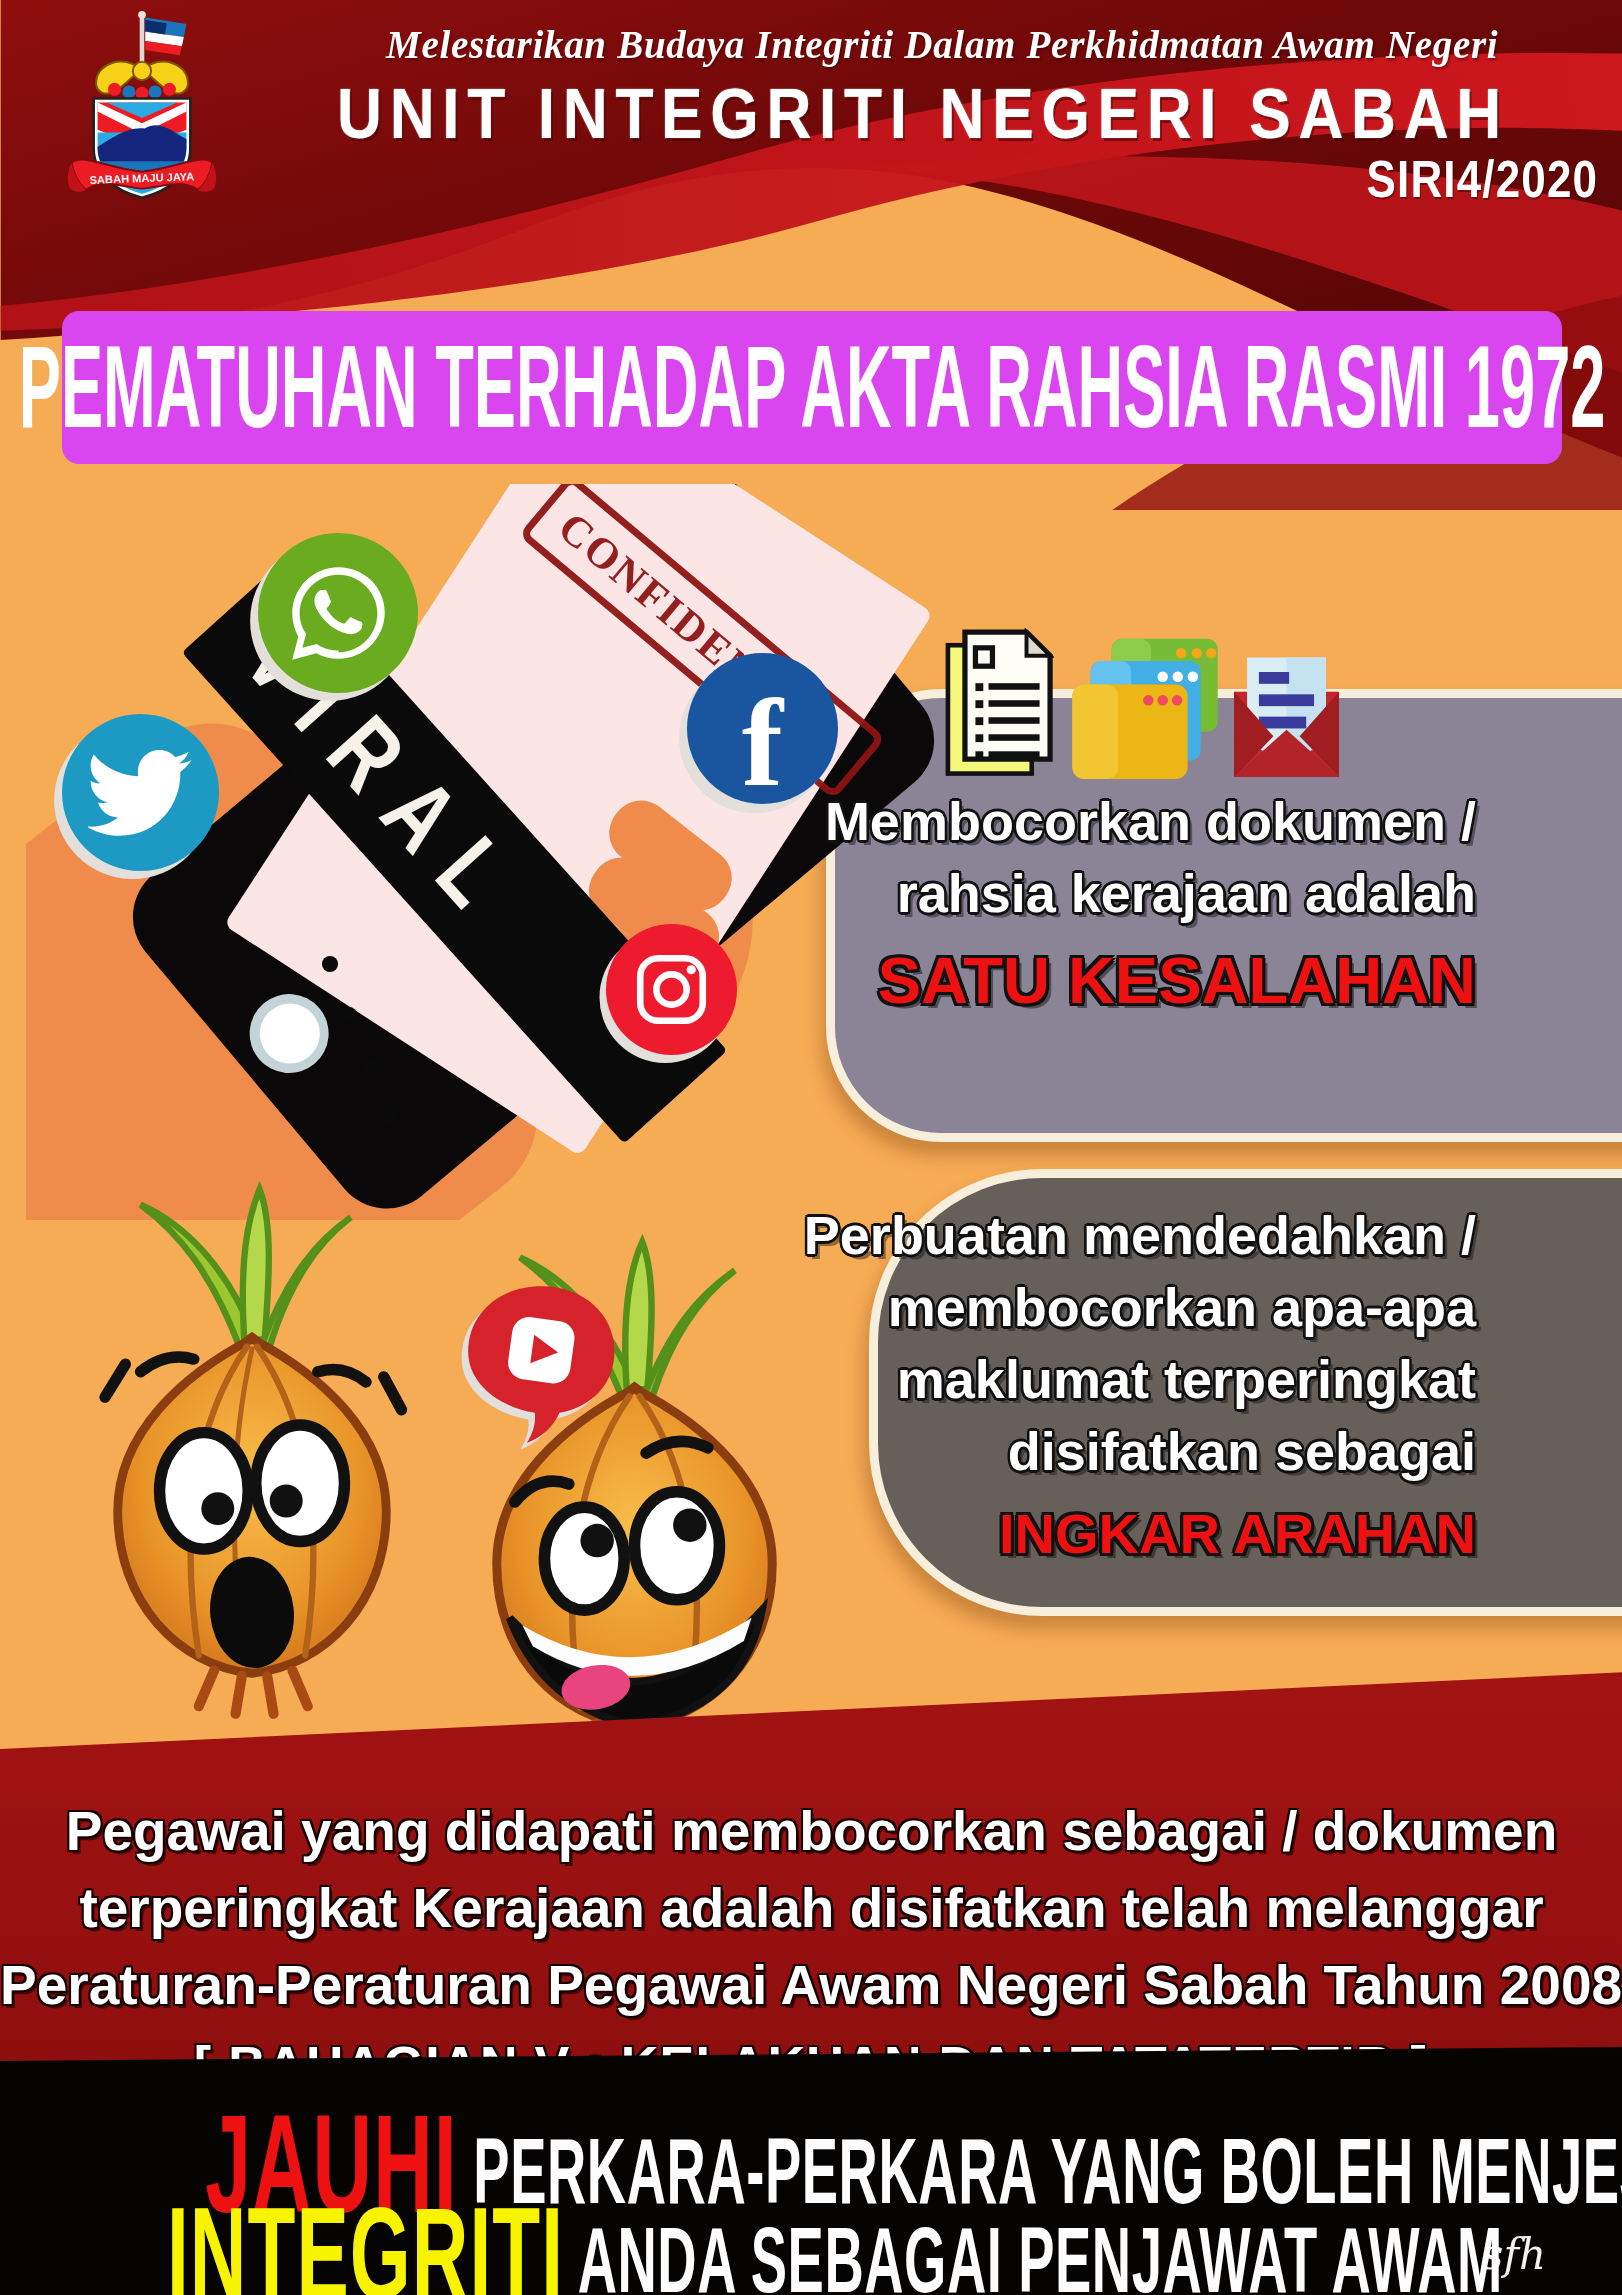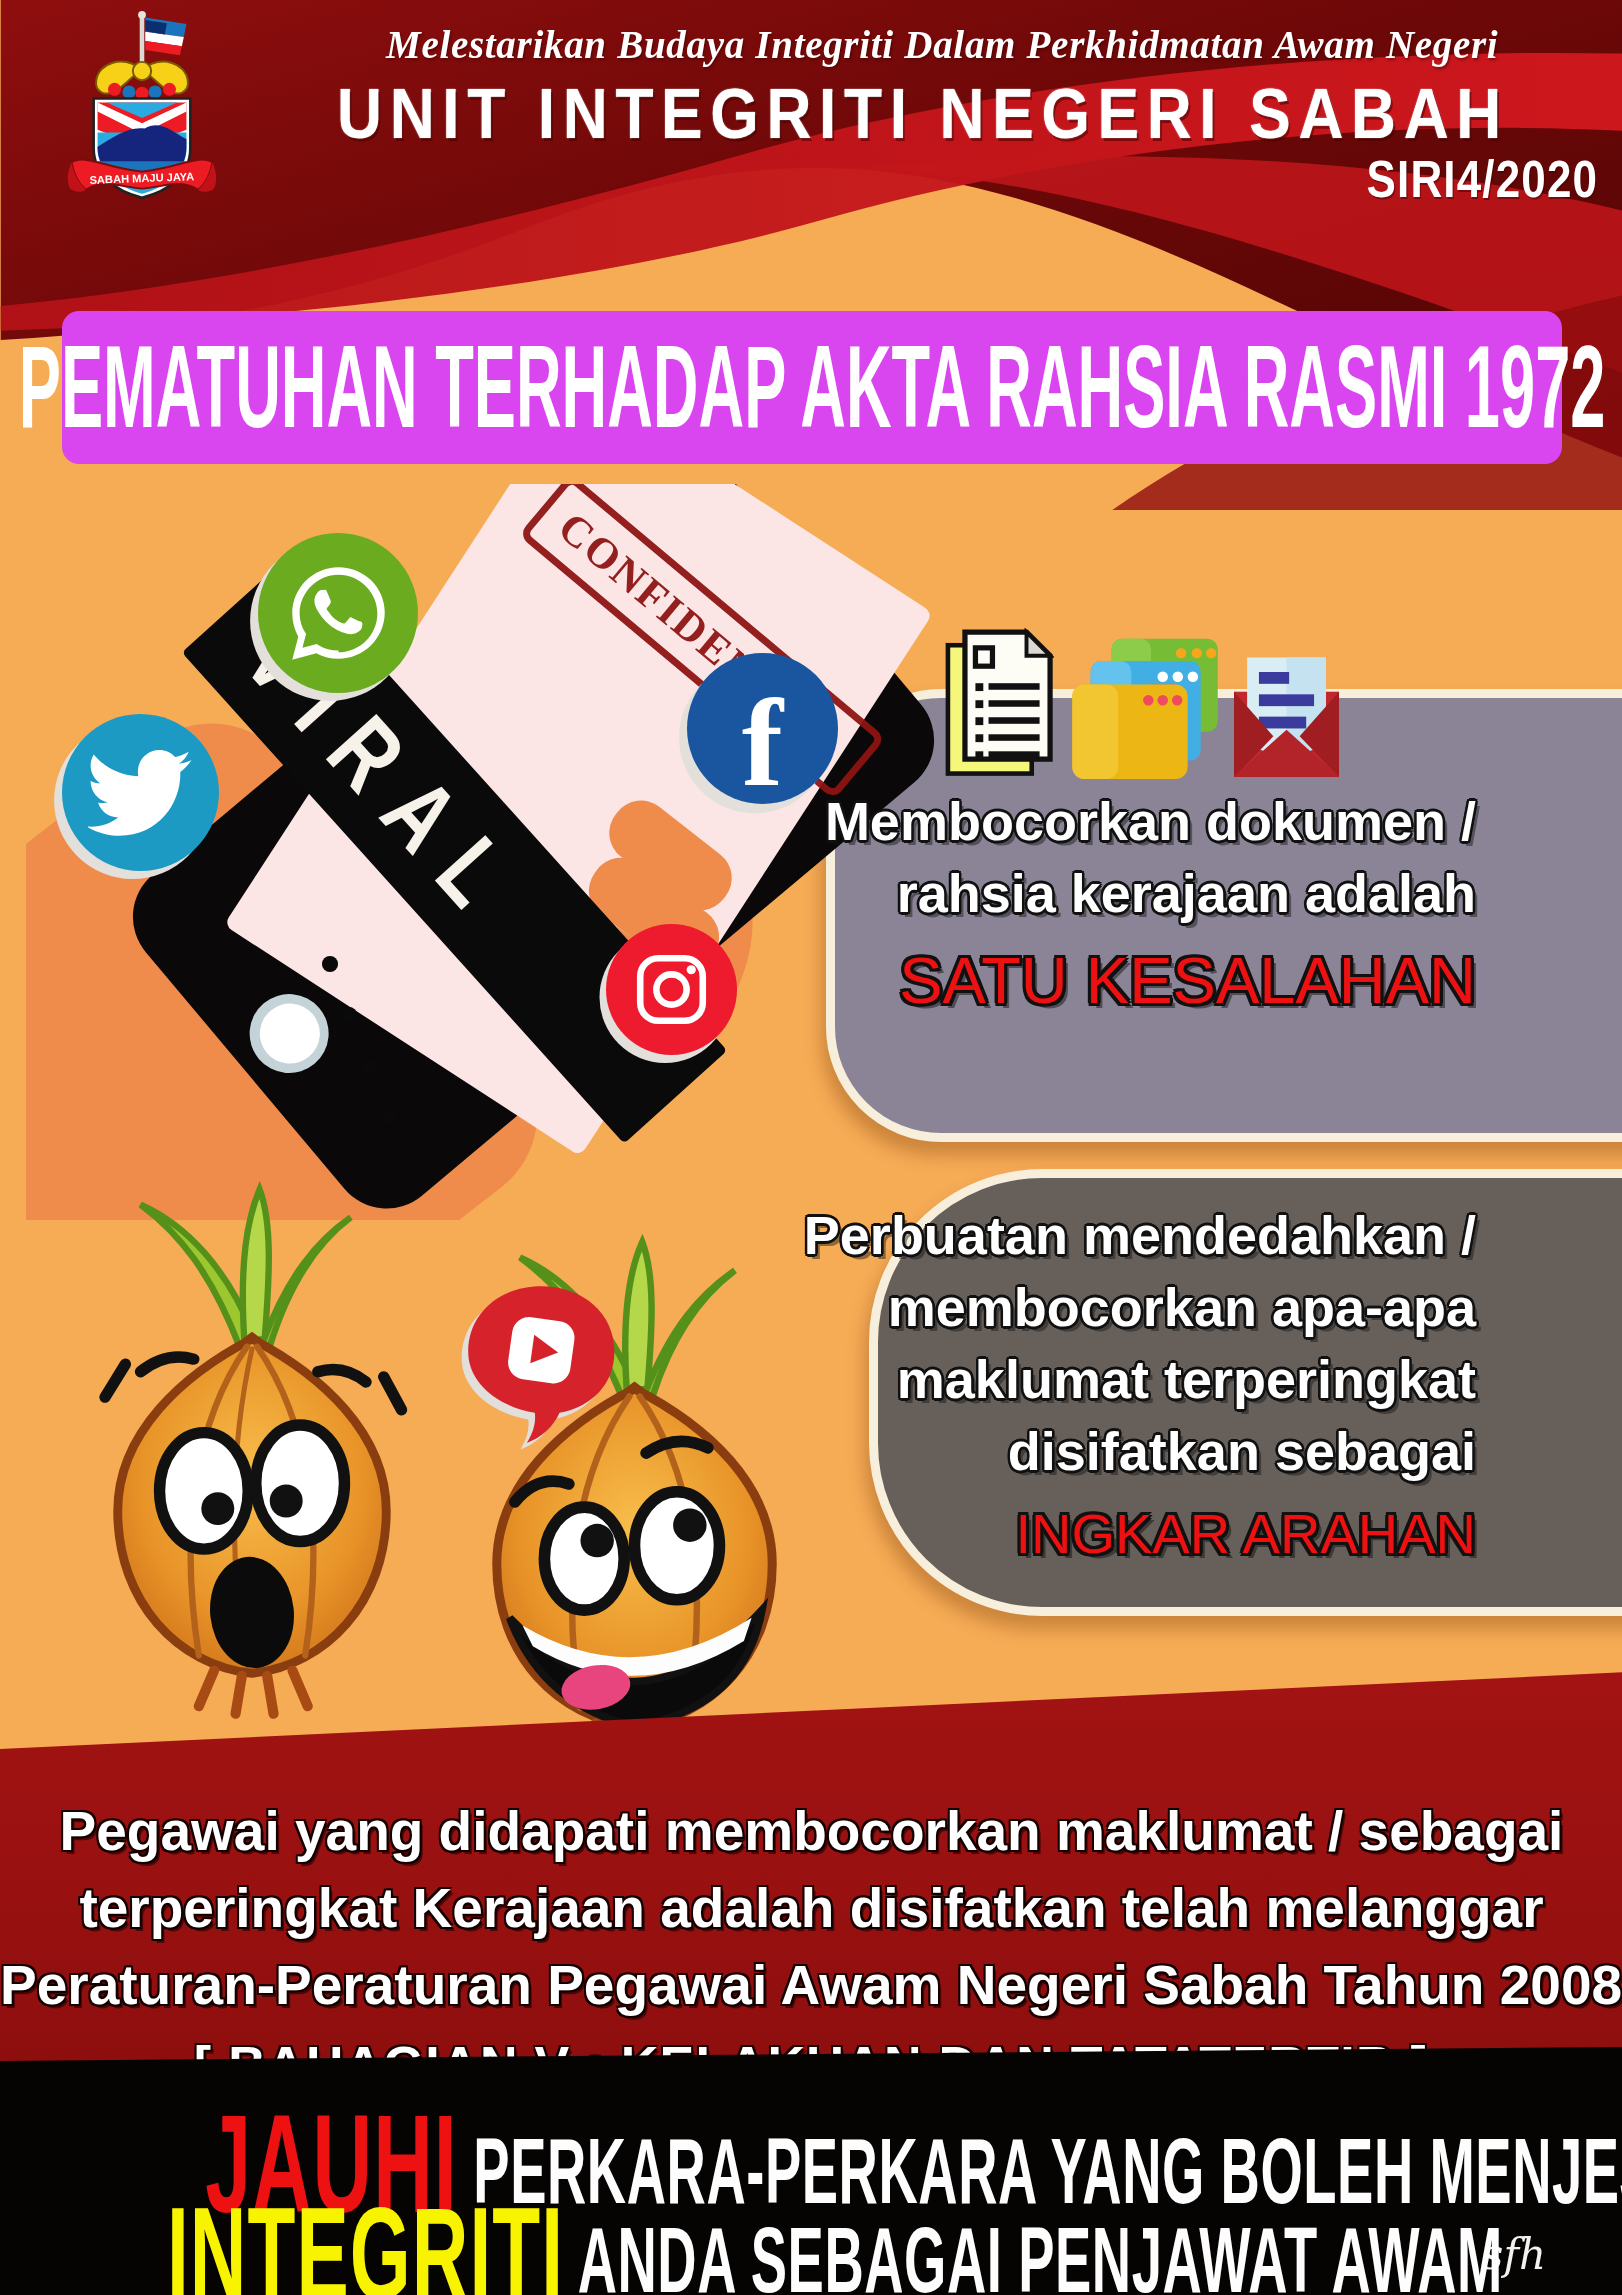--- a/index.html
+++ b/index.html
@@ -48,21 +48,21 @@
     left:869px;right:-39px;top:1169px;height:429px;background:#675F59;
     border-radius:173px 0 0 173px;box-shadow:-3.9px 13px 17px rgba(120,60,10,.35);
   }
   .btxt{position:absolute;right:147px;left:26px;text-align:right;}
   .bline{
     color:#fff;font-weight:bold;font-size:54px;line-height:72px;white-space:nowrap;
     text-shadow:-2px -2px 0 #111,2px -2px 0 #111,-2px 2px 0 #111,2px 2px 0 #111,
       0 -2.6px 0 #111,0 2.6px 0 #111,-2.6px 0 0 #111,2.6px 0 0 #111,4.6px 4.6px 0 rgba(20,20,20,.45);
   }
   .bhl{
-    font-weight:normal;white-space:nowrap;color:#EE1111;
+    font-weight:bold;white-space:nowrap;color:#EE1111;
     text-shadow:-2.6px -2.6px 0 #111,2.6px -2.6px 0 #111,-2.6px 2.6px 0 #111,2.6px 2.6px 0 #111,
       0 -3.3px 0 #111,0 3.3px 0 #111,-3.3px 0 0 #111,3.3px 0 0 #111,5.2px 5.2px 0 rgba(20,20,20,.5);
   }
   .bhl1{font-size:65px;margin-top:14.4px;}
   .bhl2{font-size:56px;margin-top:14px;}
   
   .icon-doc{left:944px;top:628px;width:110px;height:151px;z-index:5;}
   .icon-folders{left:1071px;top:636px;width:152px;height:143px;z-index:5;}
   .icon-envelope{left:1230px;top:651px;width:113px;height:128px;z-index:5;}
   
@@ -395,21 +395,21 @@
 
   <svg class="abs yt-bubble" viewBox="0 0 260 265">
     <path d="M132,8 C196,8 244,50 244,108 C244,156 212,192 160,202 C150,224 132,240 110,248 C120,232 124,216 122,202 C72,194 20,160 20,108 C20,50 68,8 132,8 Z" fill="#E2DEDA" transform="translate(-10,10)"></path>
     <path d="M132,8 C196,8 244,50 244,108 C244,156 212,192 160,202 C150,224 132,240 110,248 C120,232 124,216 122,202 C72,194 20,160 20,108 C20,50 68,8 132,8 Z" fill="#D6232B"></path>
     <rect x="84" y="58" width="96" height="96" rx="26" fill="#fff" transform="rotate(8 132 106)"></rect>
     <path d="M118,84 L158,106 L118,128 Z" fill="#D6232B" transform="rotate(8 132 106)"></path>
   </svg>
 
   <div class="abs notice">
     <div class="abs notice-text">
-      <div class="nline">Pegawai yang didapati membocorkan maklumat / sebagai</div>
+      <div class="nline">Pegawai yang didapati membocorkan sebagai / dokumen</div>
       <div class="nline">terperingkat Kerajaan adalah disifatkan telah melanggar</div>
       <div class="nline">Peraturan-Peraturan Pegawai Awam Negeri Sabah Tahun 2008.</div>
       <div class="nline nbracket">[ BAHAGIAN V : KELAKUAN DAN TATATERTIB ]</div>
     </div>
   </div>
 
   <div class="abs footer">
     <div class="fline fl1">
       <span class="cond"><span class="fred">JAUHI</span><span class="fw"> PERKARA-PERKARA YANG BOLEH MENJEJASKAN</span></span>
     </div>

